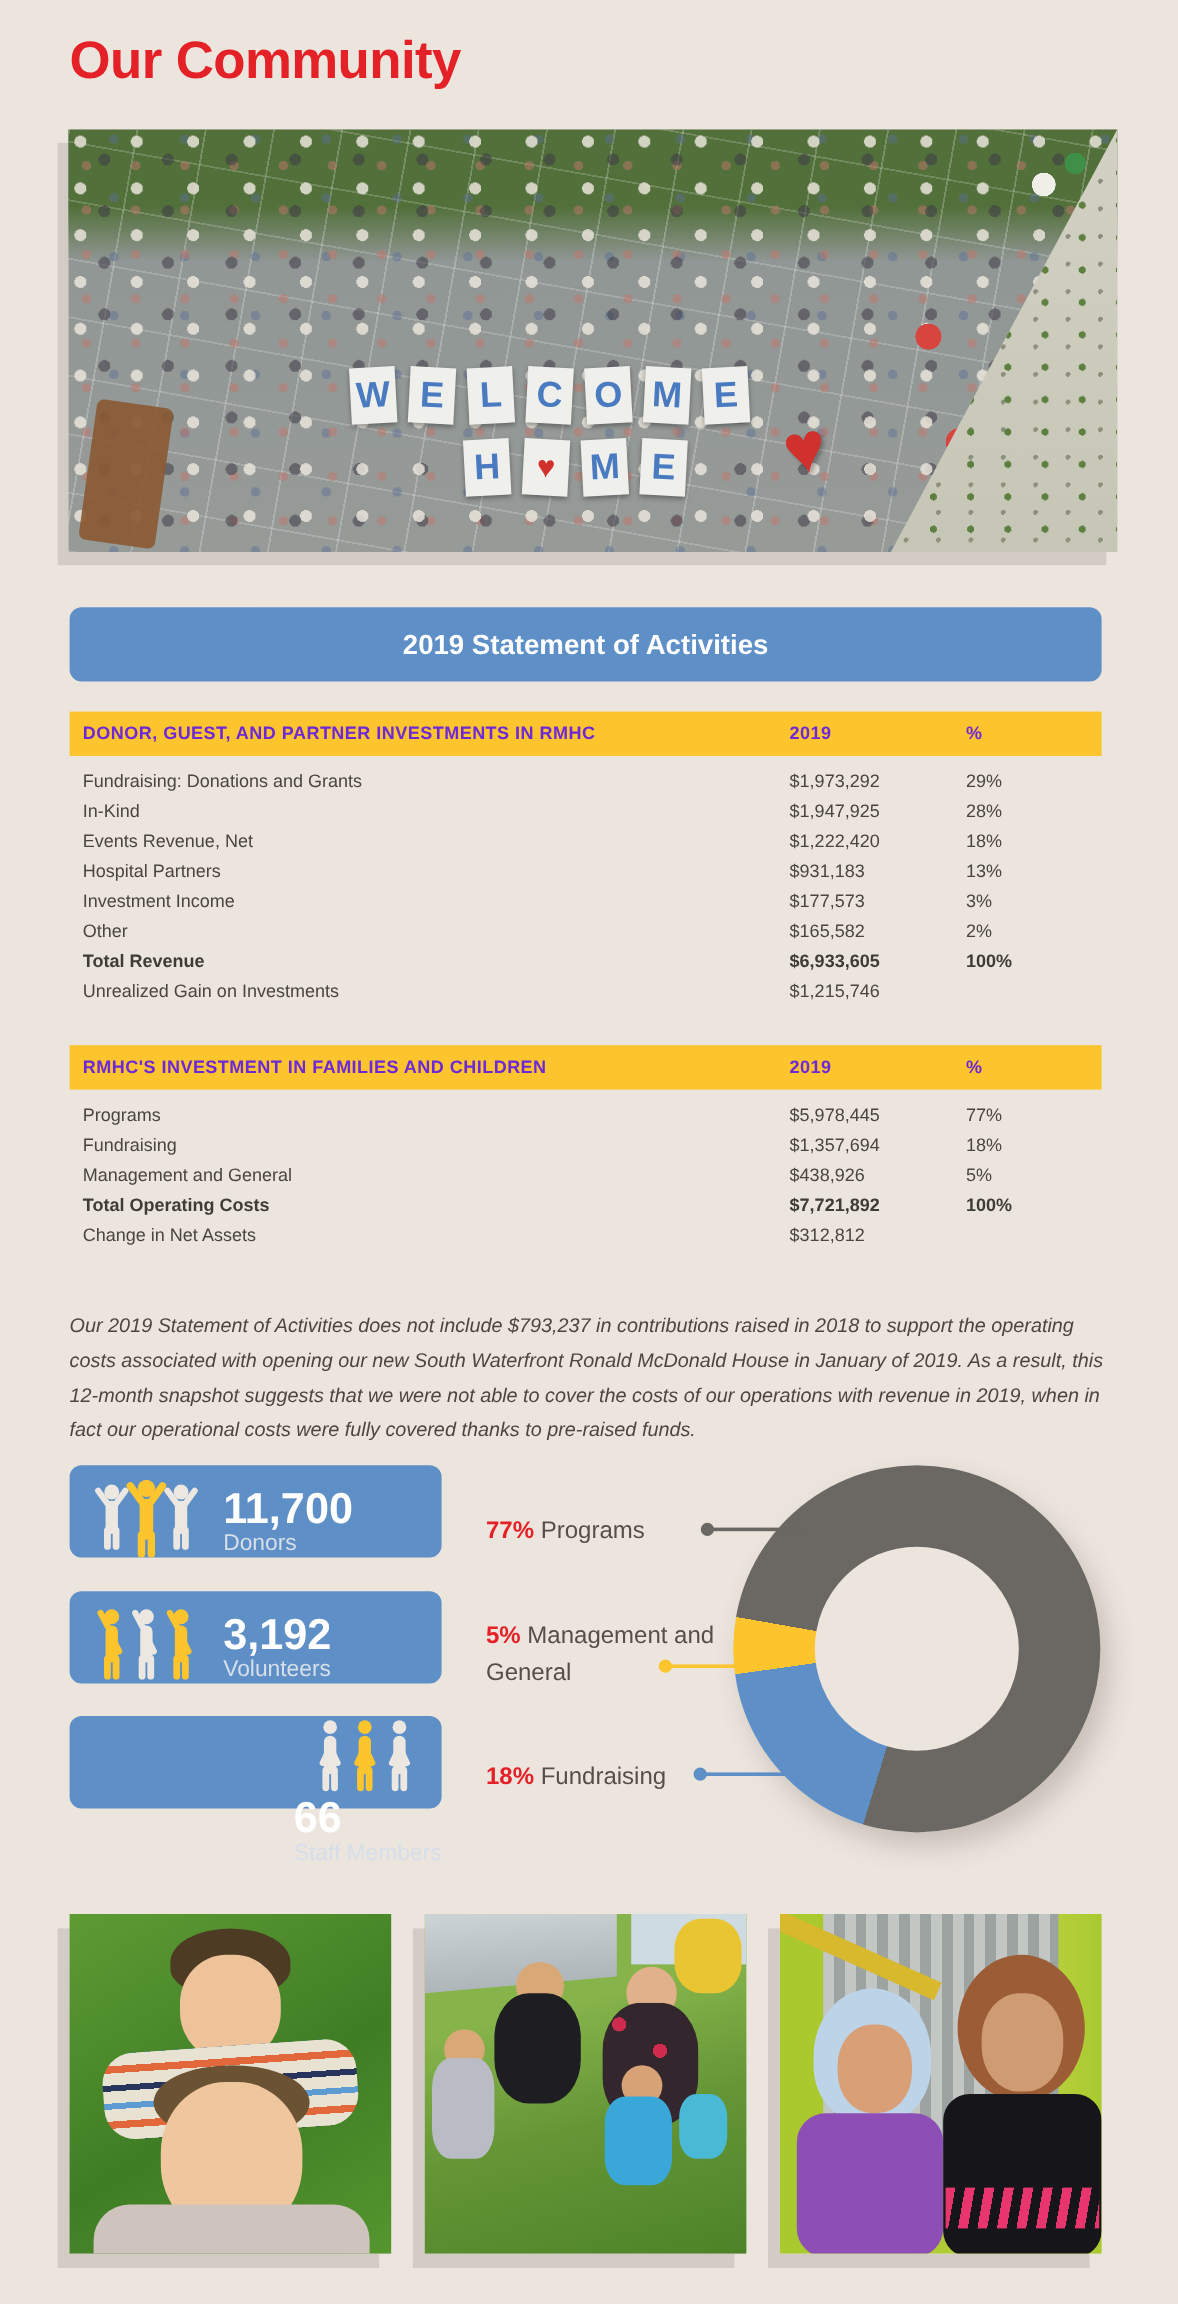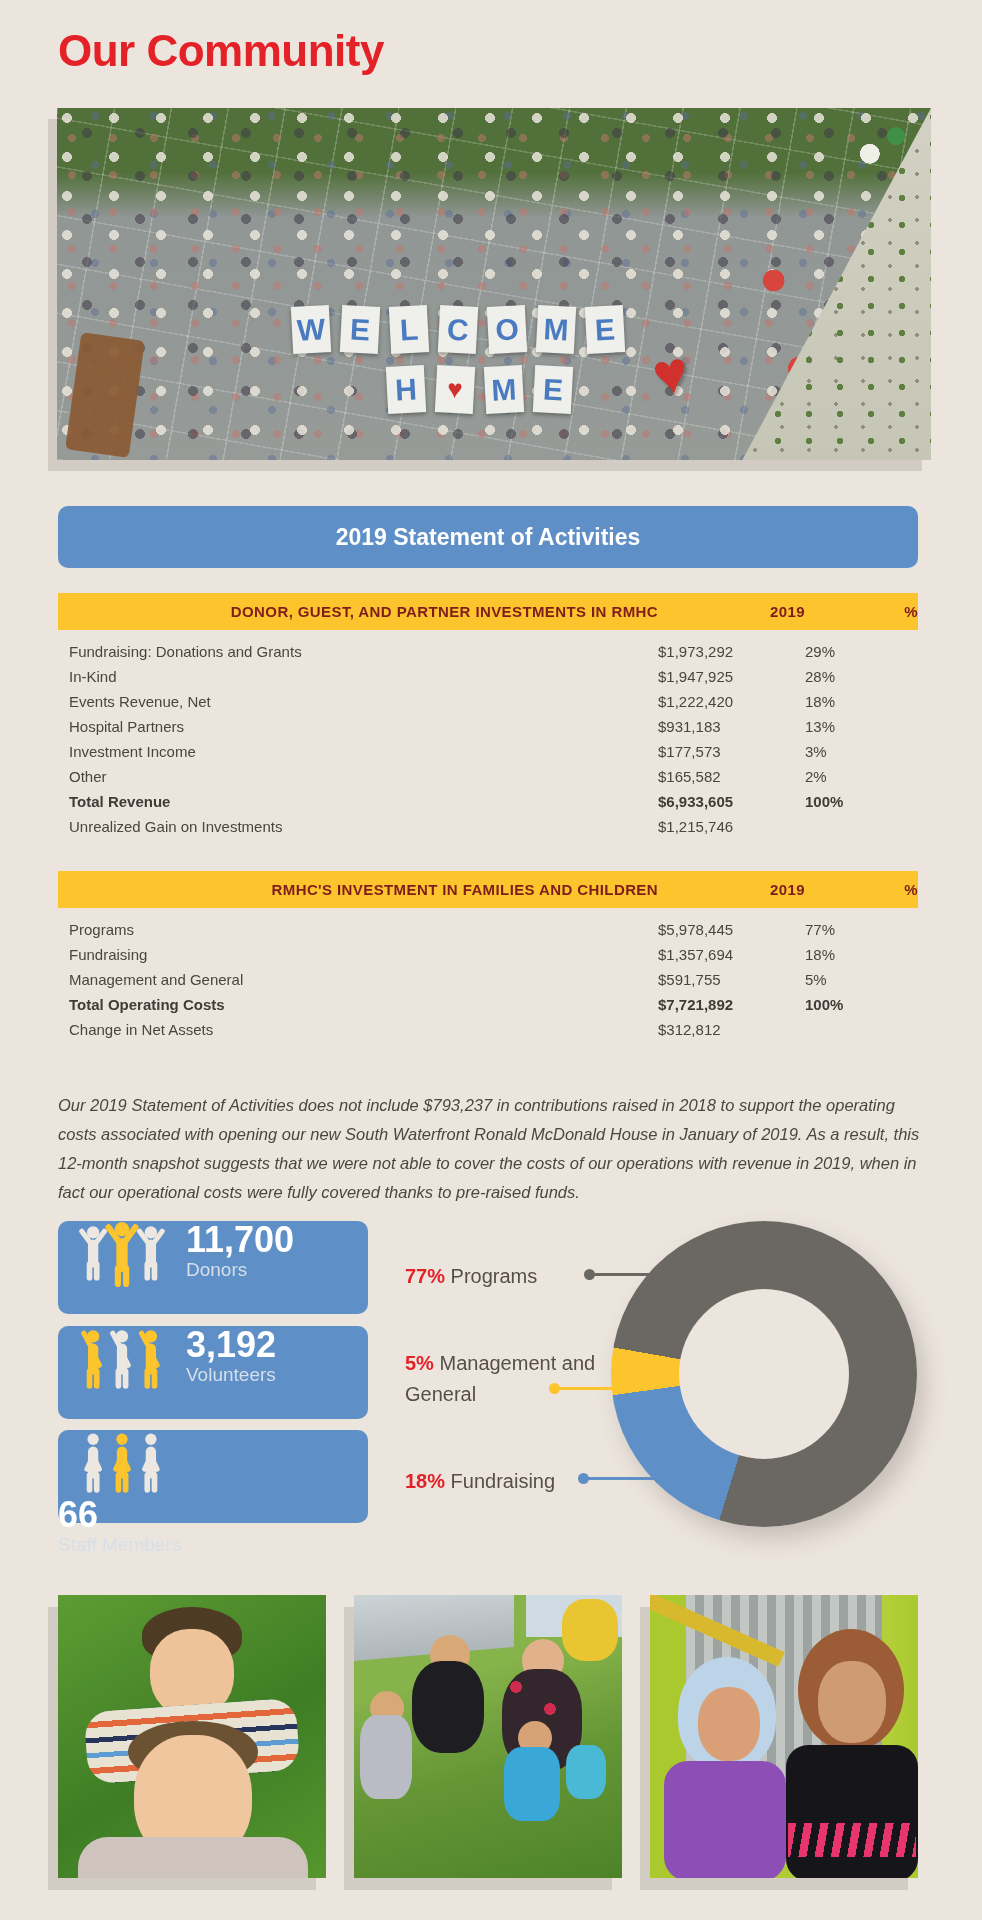--- a/index.html
+++ b/index.html
@@ -49,35 +49,35 @@
     transform:rotate(-10deg);text-shadow:2px 3px 3px rgba(0,0,0,.25);}
 
   
   .banner{margin:46px 0 0 58px;width:860px;height:62px;background:#5e8fc6;border-radius:10px;
     display:flex;align-items:center;justify-content:center;color:#fff;font-size:23px;font-weight:bold;}
 
   
   .table{margin-left:58px;width:860px;}
   .thead,.trow{display:grid;grid-template-columns:600px 147px 113px;align-items:center;}
   .thead{margin-top:25px;background:#fcc42d;height:37px;font-weight:bold;font-size:15px;
-    color:#7f1d1d;letter-spacing:0.4px;text-align:right;}
+    color:#6d28d9;letter-spacing:0.4px;}
   .thead .c1{padding-left:11px;}
   .tbody{padding:9px 0 7px;}
   .trow{font-size:15px;line-height:25px;color:#4a453f;}
   .trow .c1{padding-left:11px;}
   .trow.bold{font-weight:bold;color:#3e3c37;}
 
   
   .note{margin:42px 0 0 58px;width:870px;font-style:italic;font-size:16.5px;line-height:29px;
     color:#4c463f;}
 
   
   .community{position:relative;margin-top:14px;height:340px;}
-  .stat-card{position:absolute;left:58px;width:310px;height:93px;border-radius:10px;background:#5e8fc6;
-    display:flex;align-items:flex-start;}
+  .stat-card{position:absolute;left:58px;width:310px;height:77px;border-radius:10px;background:#5e8fc6;
+    display:flex;align-items:flex-end;}
   .stat-card .icon-box{width:128px;display:flex;justify-content:center;}
   .stat-num{font-size:36px;line-height:38px;font-weight:bold;color:#fff;}
   .stat-label{font-size:19px;line-height:22px;color:#d6dfe9;}
   .card1{top:0;} .card2{top:105px;} .card3{top:209px;flex-direction:column;}
 
   .donut{position:absolute;left:611px;top:0;width:306px;height:306px;border-radius:50%;
     background:conic-gradient(#6b6762 0deg 197deg,#5e8fc6 197deg 262deg,#fcc42d 262deg 280deg,#6b6762 280deg 360deg);
     box-shadow:8px 12px 22px rgba(90,80,70,.25);}
   .donut::after{content:"";position:absolute;inset:68px;border-radius:50%;background:#ece5de;}
 
@@ -231,21 +231,21 @@
           <span>$5,978,445</span>
           <span>77%</span>
         </div>
       <div class="trow">
           <span class="c1">Fundraising</span>
           <span>$1,357,694</span>
           <span>18%</span>
         </div>
       <div class="trow">
           <span class="c1">Management and General</span>
-          <span>$591,755</span>
+          <span>$438,926</span>
           <span>5%</span>
         </div>
       <div class="trow bold">
           <span class="c1">Total Operating Costs</span>
           <span>$7,721,892</span>
           <span>100%</span>
         </div>
       <div class="trow">
           <span class="c1">Change in Net Assets</span>
           <span>$312,812</span>

